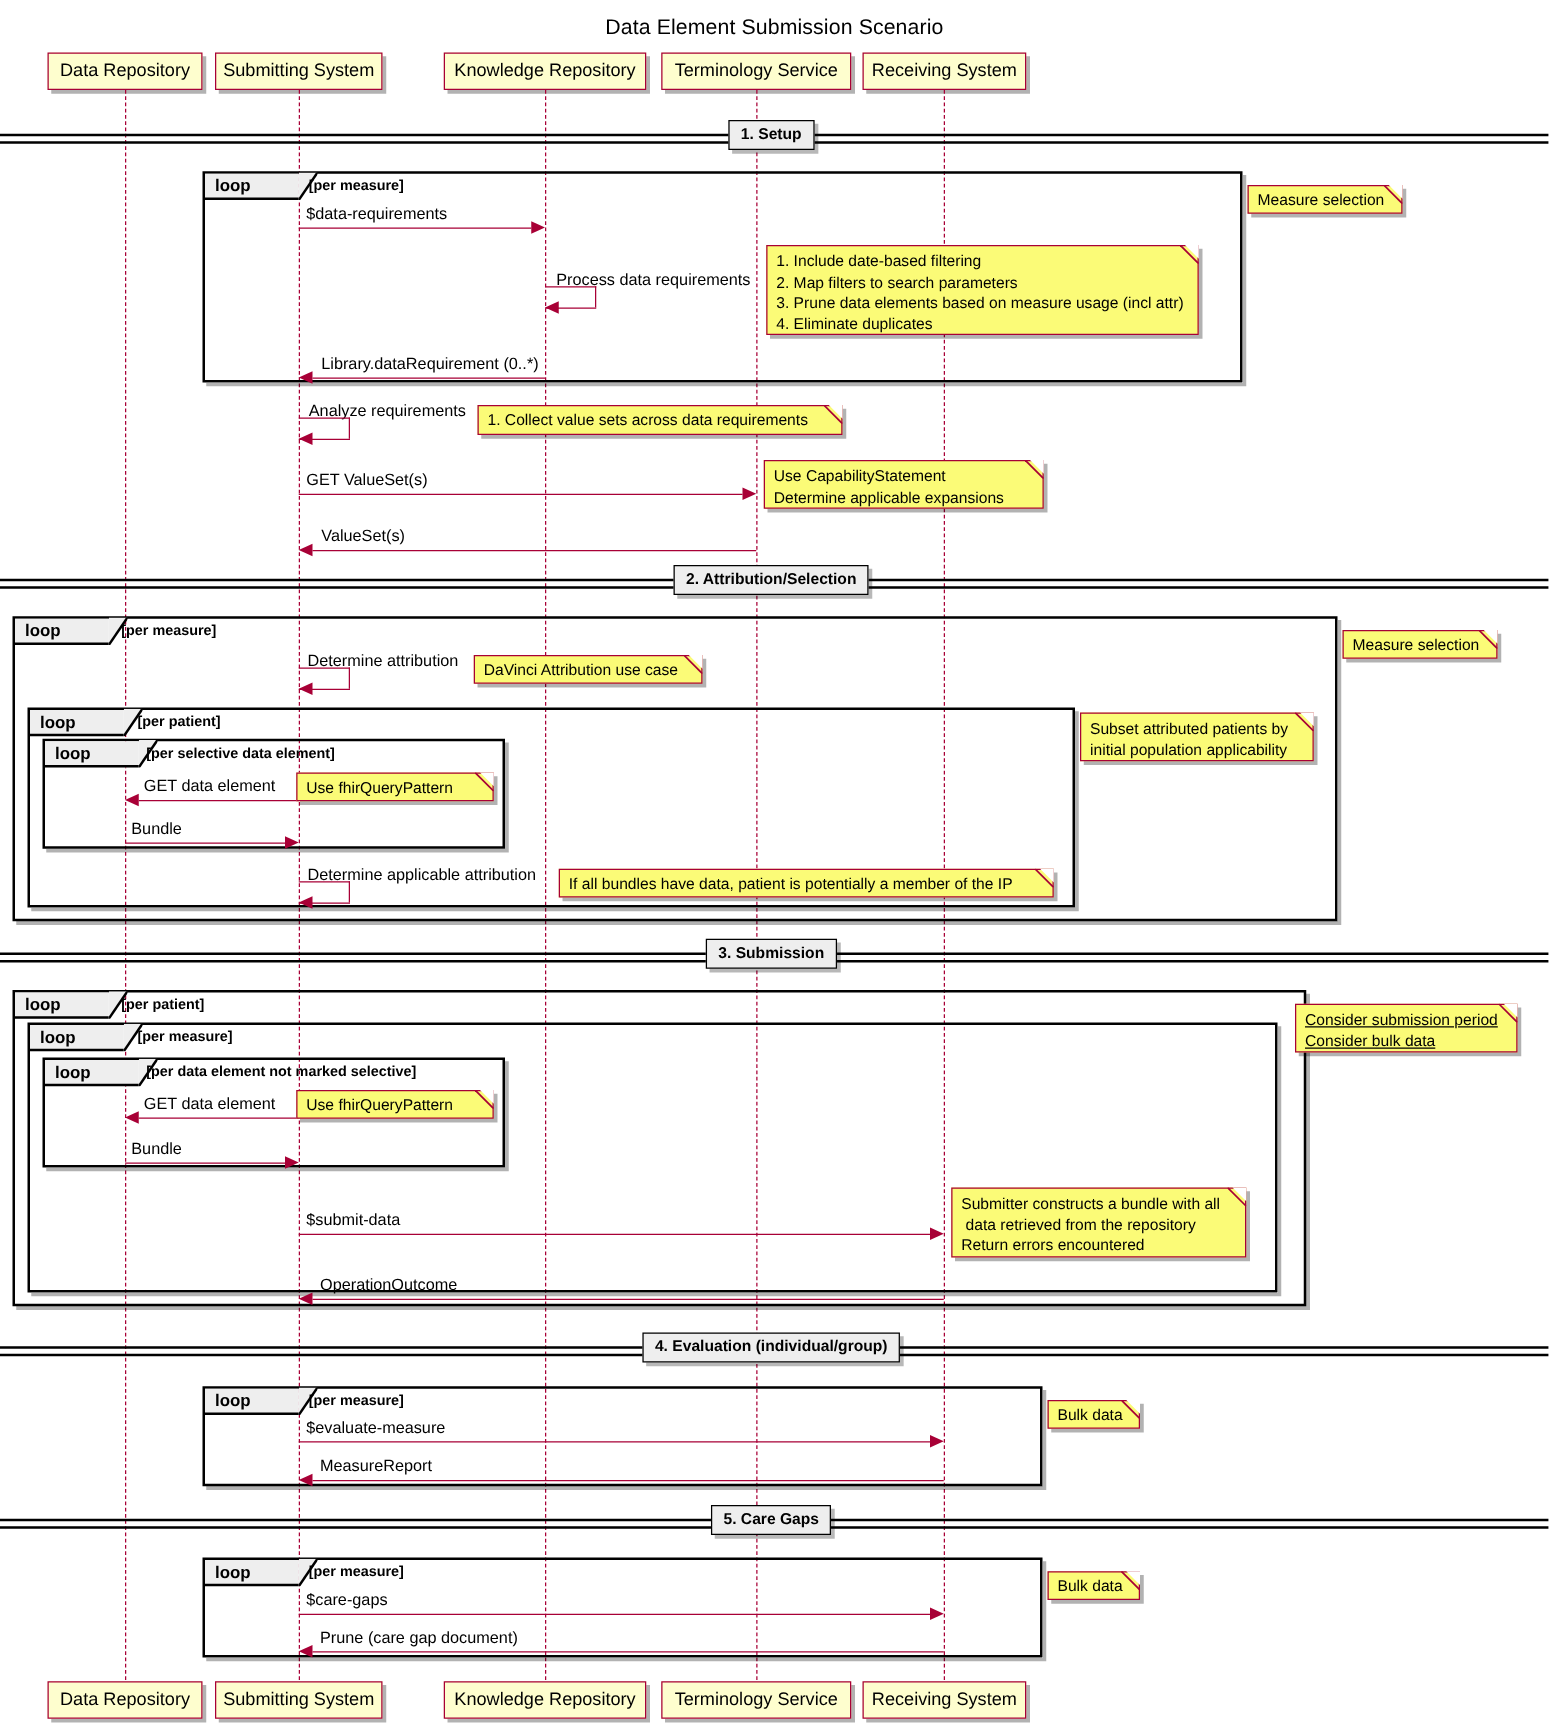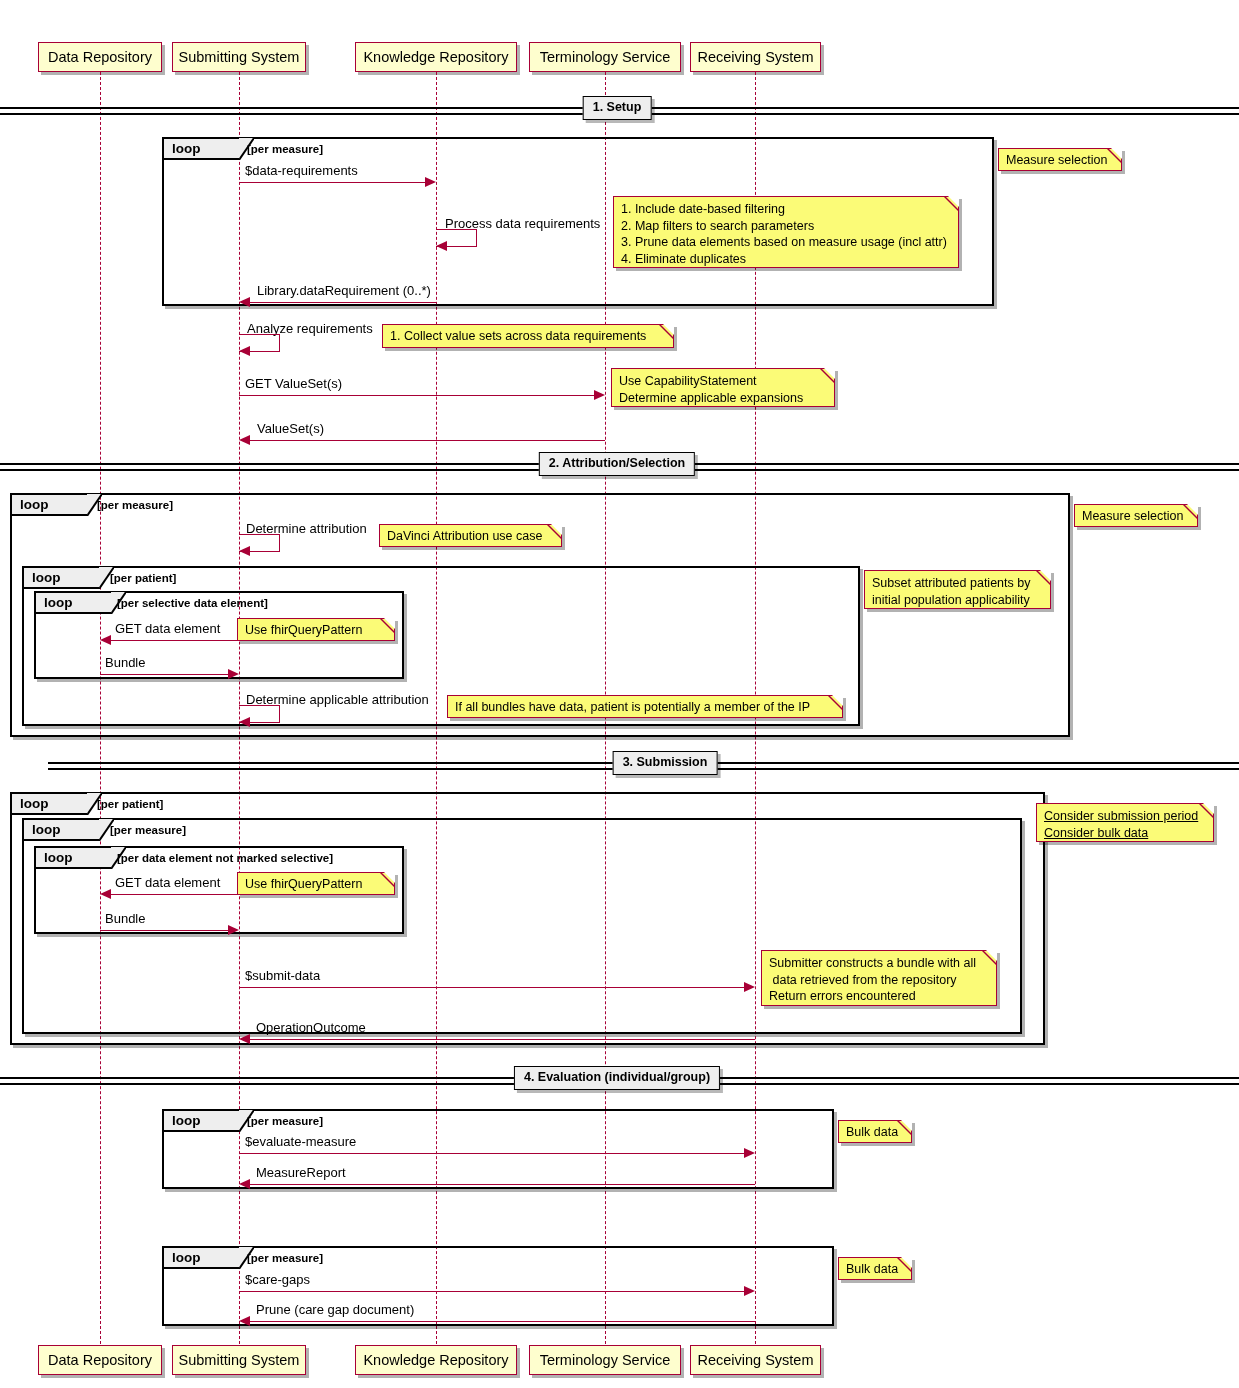--- a/index.html
+++ b/index.html
@@ -95,20 +95,21 @@
     position:absolute;right:-1px;top:-1px;width:11px;height:11px;
     background:#FBFB77;border-left:1.4px solid #A80036;border-bottom:1.4px solid #A80036;
     transform:none;
   }
 </style>
 </head>
 <body>
 
 <div id="diagram">
 
+  <div class="title">Data Element Submission Scenario</div>
 
   <div class="participant" style="left:38px;top:42px;width:124px;">
     <span>Data Repository</span>
   </div>
   <div class="participant" style="left:172px;top:42px;width:134px;">
     <span>Submitting System</span>
   </div>
   <div class="participant" style="left:355px;top:42px;width:162px;">
     <span>Knowledge Repository</span>
   </div>
@@ -267,21 +268,21 @@
     <div class="t" style="width:41px;"></div>
     <div class="r" style="left:40px;"></div>
     <div class="b" style="top:17px;width:41px;"></div>
   </div>
   <div class="arrow left" style="left:239px;top:717px;"></div>
 
   <div class="note" style="left:447px;top:695px;width:396px;height:23px;line-height:14px;">If all bundles have data, patient is potentially a member of the IP<span class="fold" style="position: absolute; right: -1px; top: -1px; width: 0px; height: 0px; background: transparent; border-top: 11px solid rgb(255, 255, 255); border-right: none; border-bottom: none; border-left: 11px solid transparent; border-image: initial;"></span><span style="position: absolute; right: -1px; top: -1px; width: 15px; height: 15px; pointer-events: none;"><svg width="15" height="15" viewBox="0 0 15 15">
           <polyline points="0,0 15,15" fill="none" stroke="#A80036" stroke-width="1.4"></polyline>
         </svg></span></div>
 
-  <div class="divider" style="top:762px;margin-left:48px;">
+  <div class="divider" style="top:762px;">
     <div class="bar b1"></div>
     <div class="bar b2"></div>
     <div class="lbl" style="left:617px;">3. Submission</div>
   </div>
 
   <div class="frame" style="left:10px;top:792px;width:1035px;height:253px;"></div>
   <div class="frame-tab" style="left:12px;top:794px;width:75px;">
     <span>loop</span>
     <svg class="notch" viewBox="0 0 15 22" preserveAspectRatio="none">
       <polygon points="0,0 15,0 0,22" fill="#EEEEEE" stroke="none"></polygon>
@@ -362,20 +363,25 @@
         </svg></span></div>
 
   <div class="msg-label" style="left:245px;top:1135px;">$evaluate-measure</div>
   <div class="msg-line" style="left:239px;top:1153px;width:505px;"></div>
   <div class="arrow right" style="left:744px;top:1148px;"></div>
 
   <div class="msg-label" style="left:256px;top:1166px;">MeasureReport</div>
   <div class="msg-line" style="left:250px;top:1184px;width:505px;"></div>
   <div class="arrow left" style="left:239px;top:1179px;"></div>
 
+  <div class="divider" style="top:1215px;">
+    <div class="bar b1"></div>
+    <div class="bar b2"></div>
+    <div class="lbl" style="left:617px;">5. Care Gaps</div>
+  </div>
 
   <div class="frame" style="left:162px;top:1246px;width:672px;height:80px;"></div>
   <div class="frame-tab" style="left:164px;top:1248px;width:75px;">
     <span>loop</span>
     <svg class="notch" viewBox="0 0 15 22" preserveAspectRatio="none">
       <polygon points="0,0 15,0 0,22" fill="#EEEEEE" stroke="none"></polygon>
       <polyline points="15,0 0,22" fill="none" stroke="#000" stroke-width="2"></polyline>
     </svg>
   </div>
   <div class="frame-guard" style="left:247px;top:1253px;">[per measure]</div>

